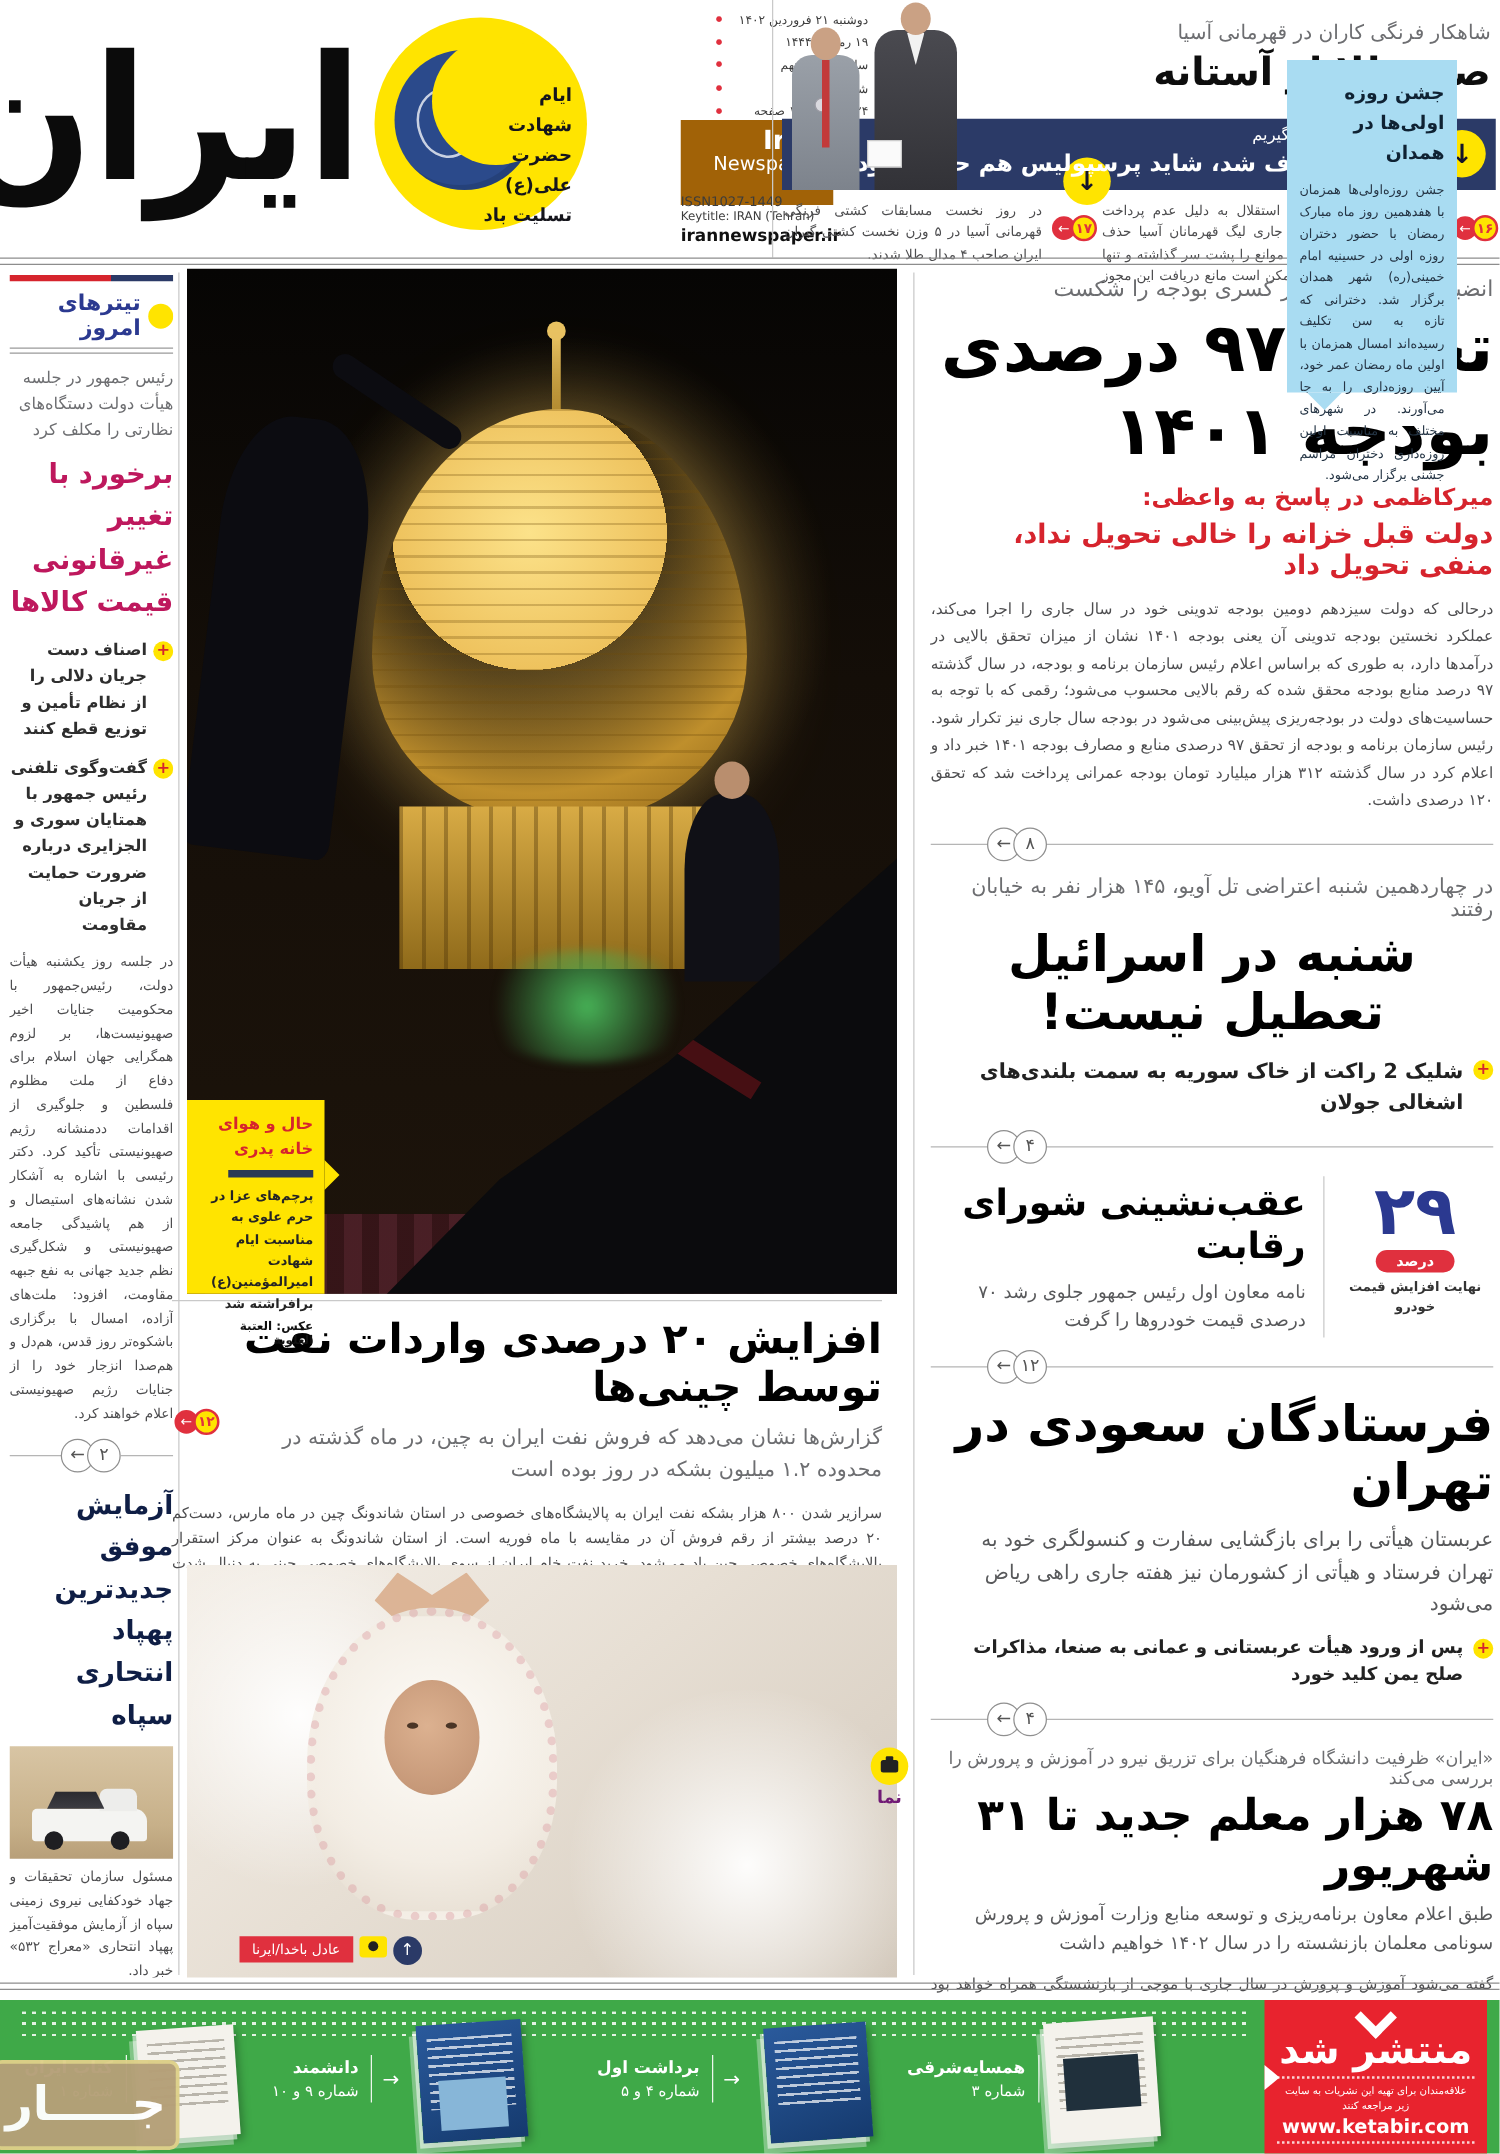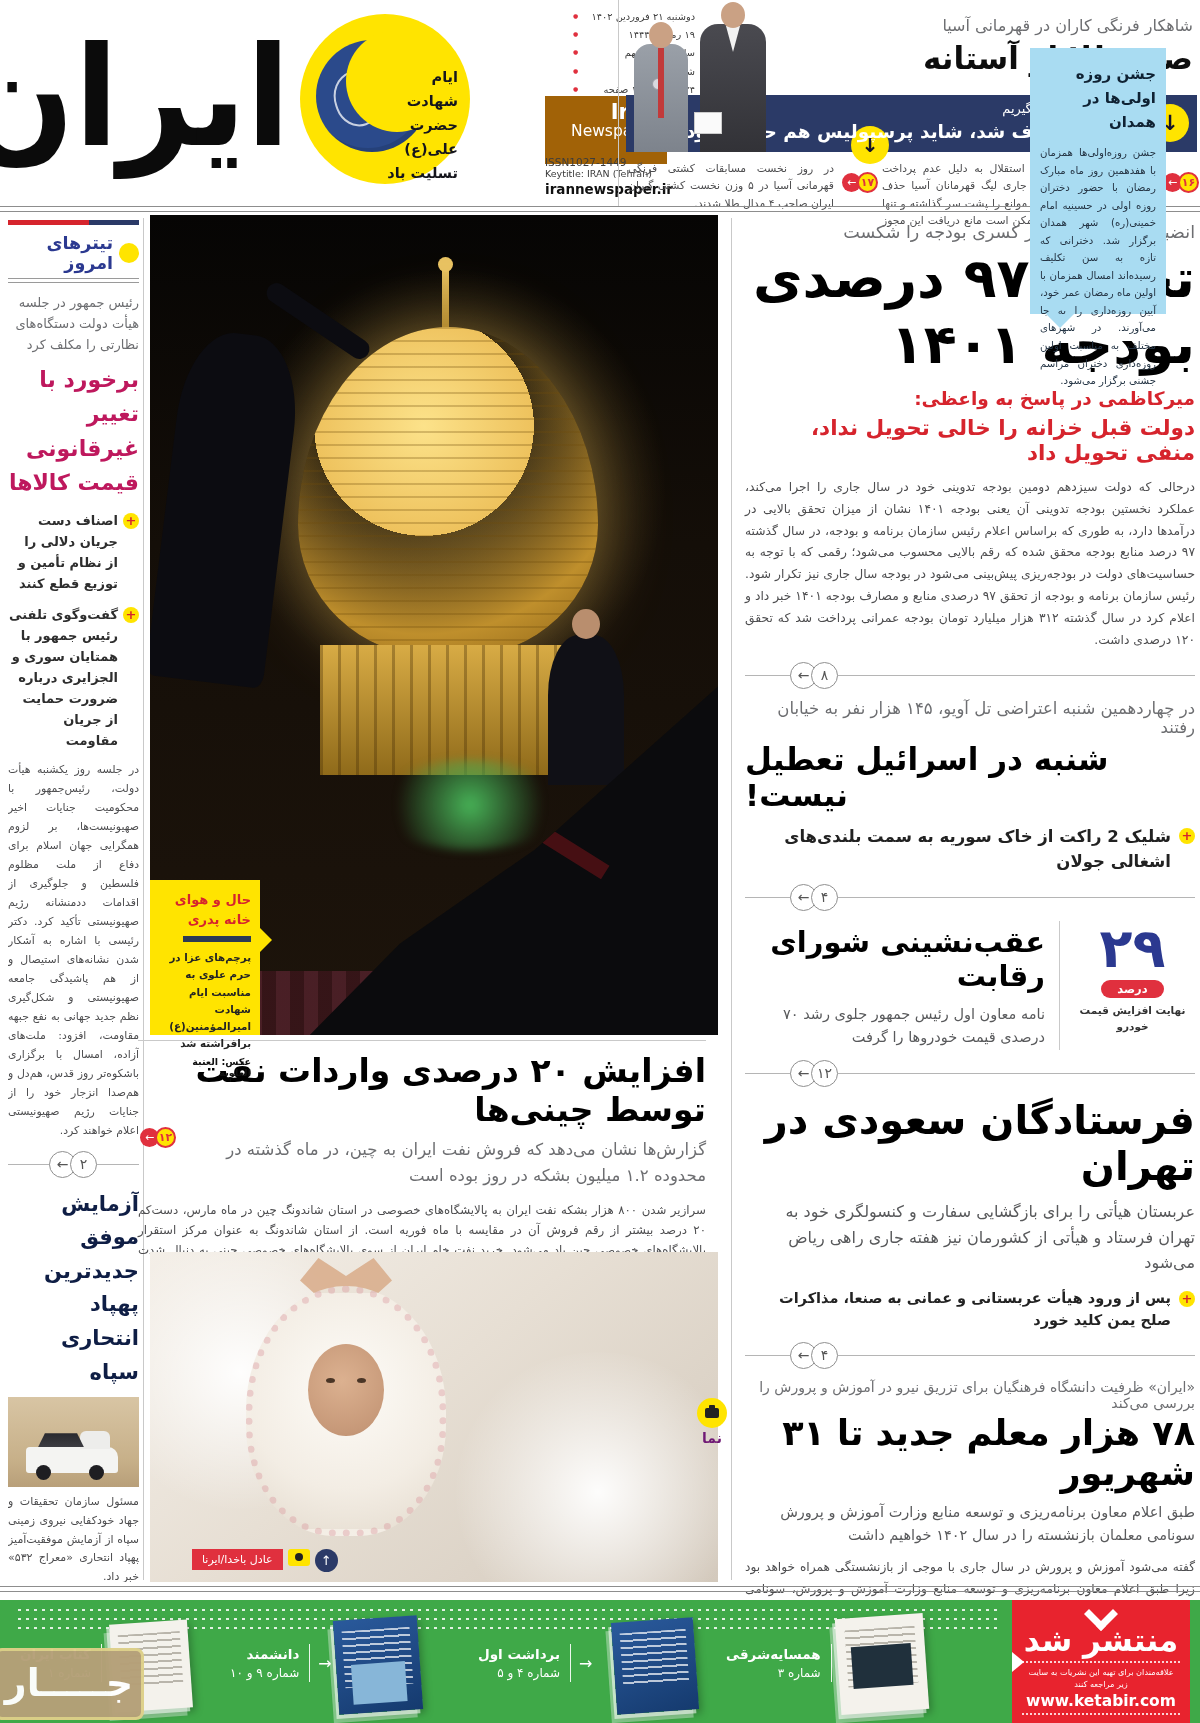--- a/index.html
+++ b/index.html
@@ -69,21 +69,21 @@
   .ts-pg17 { position:absolute; left:222px; top:172px; }
 
   
   .col-r { position:absolute; left:745px; top:216px; width:450px; }
   .lead-kicker { font-size:17.5px; margin-top:6px; }
   .lead-h { font-size:54px; font-weight:bold; color:#000; text-align:right; line-height:1.22; margin-top:4px; }
   .lead-sub1 { color:#d6242d; font-weight:bold; font-size:18.5px; text-align:right; margin-top:10px; }
   .lead-sub2 { color:#d6242d; font-weight:bold; font-size:21.5px; text-align:right; margin-top:6px; }
   .lead-body { font-size:12.3px; line-height:1.78; margin-top:12px; }
   .isr-kicker { font-size:16.5px; }
-  .isr-h { font-size:31px; font-weight:bold; color:#000; text-align:left; margin-top:4px; }
+  .isr-h { font-size:40px; font-weight:bold; color:#000; text-align:center; margin-top:4px; }
   .bullet-line { position:relative; padding-right:24px; font-weight:bold; font-size:16.5px; color:#222; text-align:right; margin-top:12px; line-height:1.5; }
   .comp-row { display:flex; gap:14px; margin-top:2px; }
   .comp-stat { flex:0 0 136px; border-left:1px solid #c9c9c9; padding-left:10px; text-align:center; }
   .comp-num { font-size:54px; font-weight:bold; color:#2b3990; line-height:1.05; }
   .comp-unit { display:inline-block; background:#e0303e; color:#fff; font-size:11.5px; font-weight:bold; border-radius:10px; padding:2px 16px; margin-top:2px; }
   .comp-note { font-size:10.5px; font-weight:bold; color:#333; margin-top:5px; line-height:1.5; }
   .comp-main { flex:1; }
   .comp-h { font-size:29px; font-weight:bold; color:#000; text-align:right; margin-top:4px; }
   .comp-sub { font-size:14.5px; color:#58595b; text-align:right; line-height:1.6; margin-top:10px; }
   .saudi-h { font-size:40px; font-weight:bold; color:#000; text-align:right; }
@@ -437,21 +437,21 @@
       <div class="pl-txt">
         <div class="pl-title">کتاب ایران</div>
         <div class="pl-issue">شماره ۱</div>
       </div>
       <div class="pl-arrow">→</div>
     </div>
     <div class="bookcover" style="left:112px; top:22px; width:78px; height:88px;">
         <div class="bc-lines"></div>
       </div>
 
-    <div class="pub-label" style="left:230px; top:44px;justify-content:space-between;">
+    <div class="pub-label" style="left:218px; top:44px;justify-content:space-between;">
       <div class="pl-txt">
         <div class="pl-title">دانشمند</div>
         <div class="pl-issue">شماره ۹ و ۱۰</div>
       </div>
       <div class="pl-arrow">→</div>
     </div>
     <div class="bookcover bc-blue" style="left:336px; top:18px; width:84px; height:94px;">
         <div class="bc-lines"></div>
         <div class="bc-photo"></div>
       </div>

